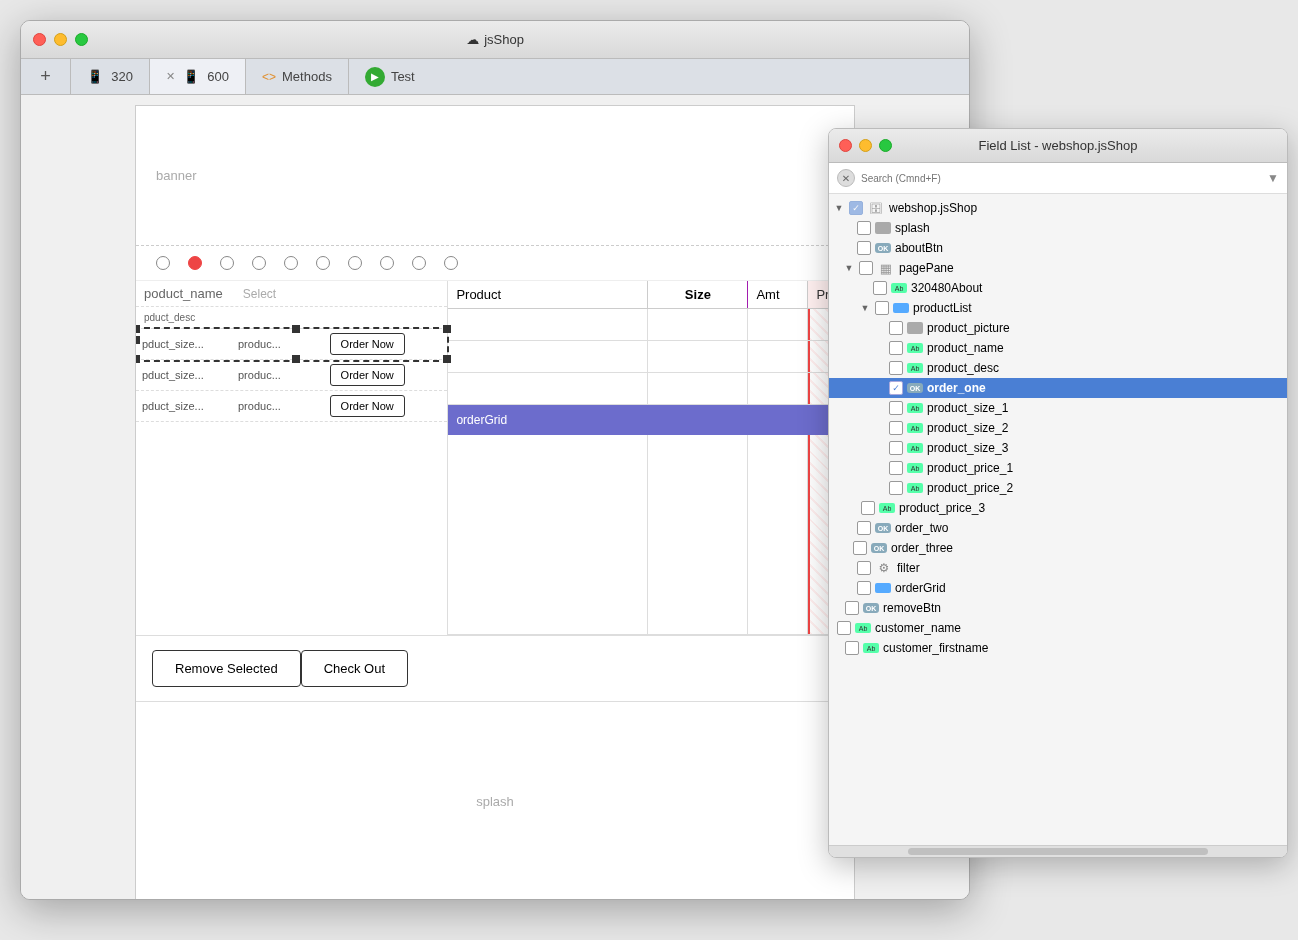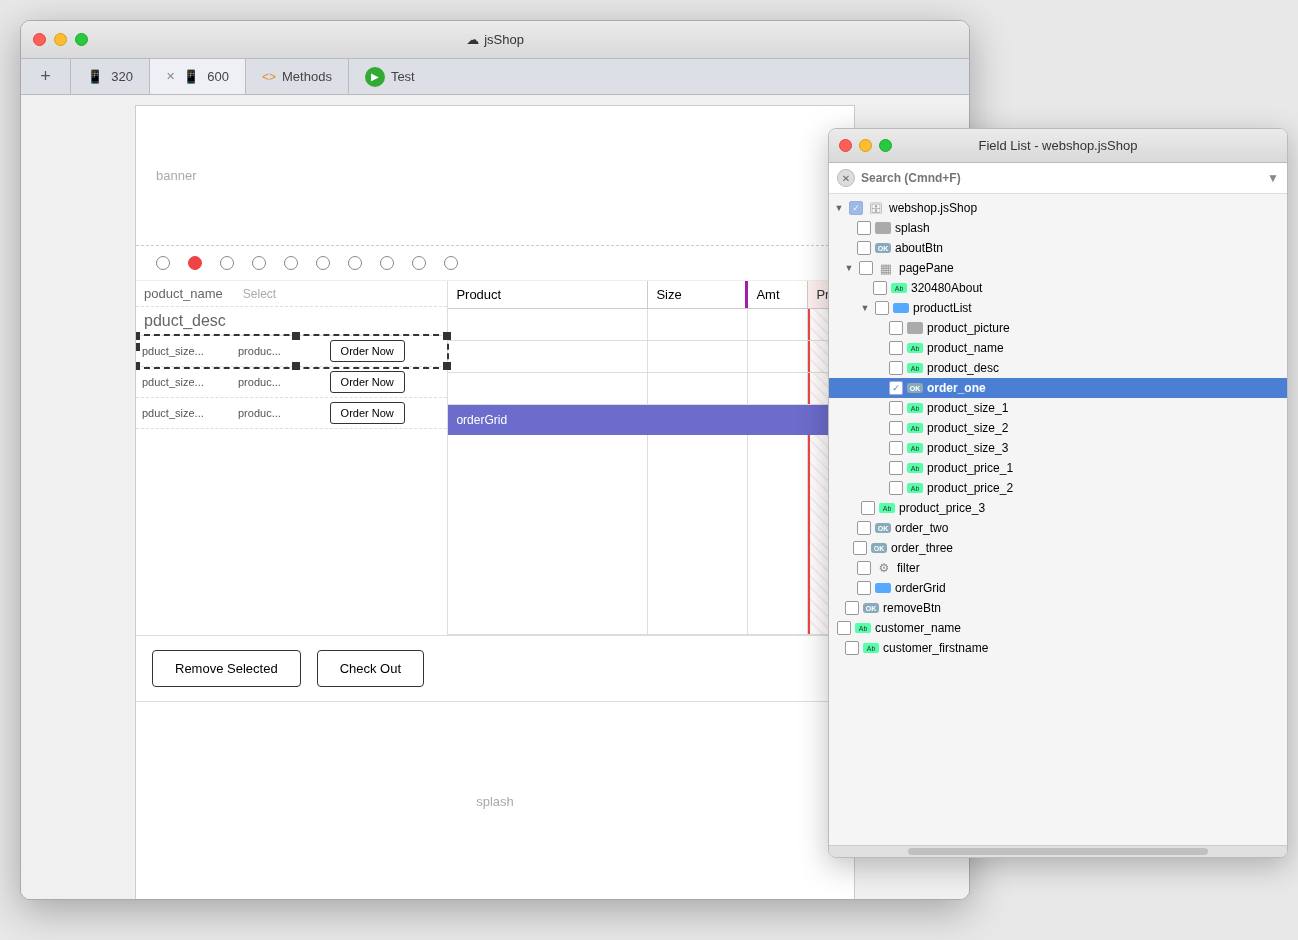--- a/index.html
+++ b/index.html
@@ -198,21 +198,21 @@
       flex: 1;
     }
 
     
     .product-header {
       display: flex;
       border-bottom: 1px solid #ccc;
     }
 
     .col-product { width: 200px; padding: 6px 8px; border-right: 1px solid #ccc; font-weight: 500; }
-    .col-size { width: 100px; padding: 6px 8px; border-right: 3px solid #a21caf; font-weight: 400; }
+    .col-size { width: 100px; padding: 6px 8px; border-right: 1px solid #a21caf; font-weight: 700; text-align: center; }
     .col-amt { width: 60px; padding: 6px 8px; border-right: 1px solid #ccc; font-weight: 500; }
     .col-price { flex: 1; padding: 6px 8px; font-weight: 500; color: #333; background: #fff0f0; }
 
     
     .product-name-row {
       display: flex;
       align-items: center;
       padding: 5px 8px;
       border-bottom: 1px dashed #ddd;
       font-size: 12px;
@@ -294,21 +294,21 @@
       justify-content: center;
       color: #aaa;
       border-bottom: 1px dashed #ccc;
       font-size: 13px;
     }
 
     
     .buttons-row {
       display: flex;
       align-items: flex-start;
-      gap: 16px;
+      gap: 0;
       padding: 14px 16px;
       border-bottom: 1px solid #ddd;
     }
 
     .btn-remove, .btn-checkout {
       padding: 10px 22px;
       border: 1.5px solid #333;
       background: white;
       font-size: 13px;
       cursor: pointer;
@@ -377,24 +377,23 @@
       cursor: pointer;
       color: #666;
       border: 1px solid #bbb;
       flex-shrink: 0;
     }
 
     .search-input {
       flex: 1;
       border: none;
       outline: none;
-      font-size: 12px;
+      font-size: 10px;
       color: #555;
       background: transparent;
-      font-weight: bold;
     }
 
     .search-dropdown-arrow {
       color: #888;
       font-size: 12px;
     }
 
     
     .field-tree {
       flex: 1;
@@ -562,21 +561,21 @@
         </div>
 
         <div class="product-list-area">
 
           <div class="left-col">
             <div class="product-name-row">
               <span style="font-size:13px;font-weight:500;margin-right:20px;">poduct_name</span>
               <span style="color:#aaa;font-size:12px;">Select</span>
             </div>
             <div class="product-name-row">
-              <span style="font-size:16px;color:#666;">pduct_desc</span>
+              <span style="font-size:10px;color:#666;">pduct_desc</span>
             </div>
 
             <div class="product-item-row selected-row" style="position:relative;">
 
               <div class="selection-handle" style="top:-4px;left:-4px;"></div>
               <div class="selection-handle" style="top:-4px;left:50%;"></div>
               <div class="selection-handle" style="top:-4px;right:-4px;"></div>
               <div class="selection-handle" style="bottom:-4px;left:-4px;"></div>
               <div class="selection-handle" style="bottom:50%;left:-4px;"></div>
               <div class="selection-handle" style="bottom:-4px;right:-4px;"></div>

